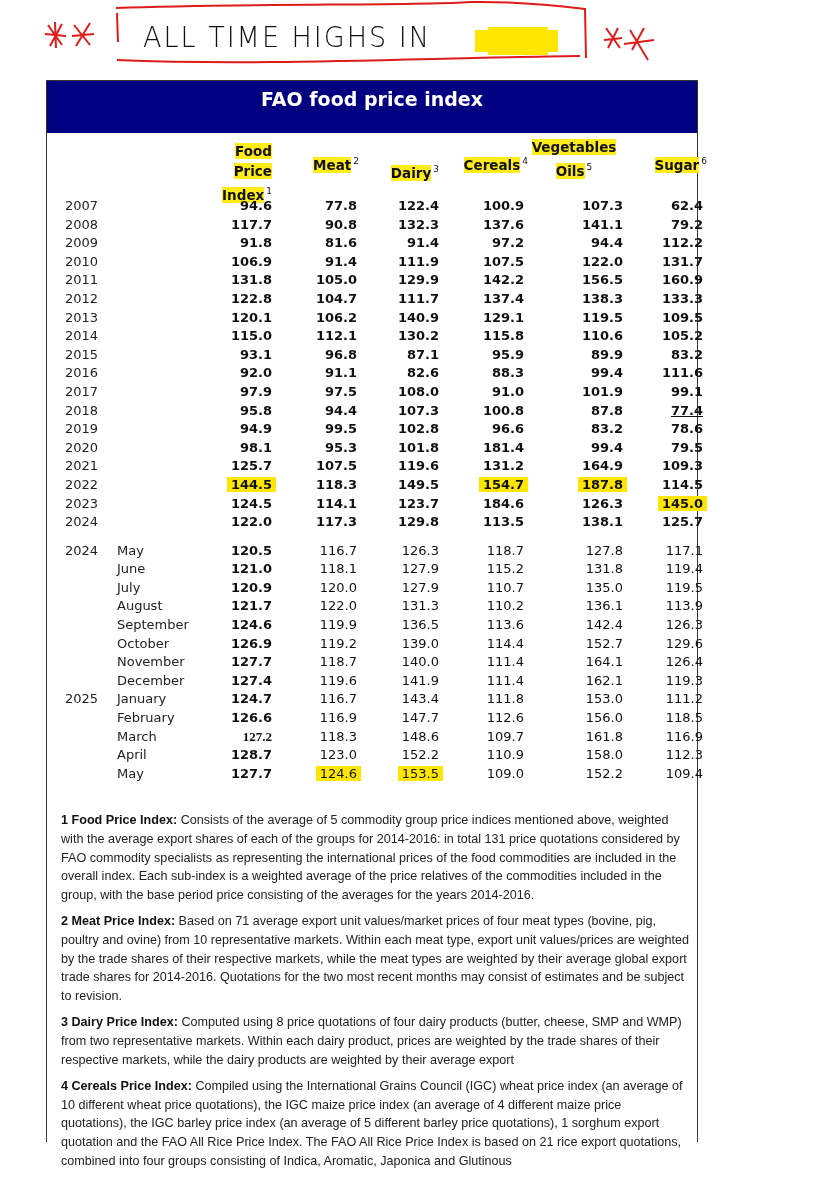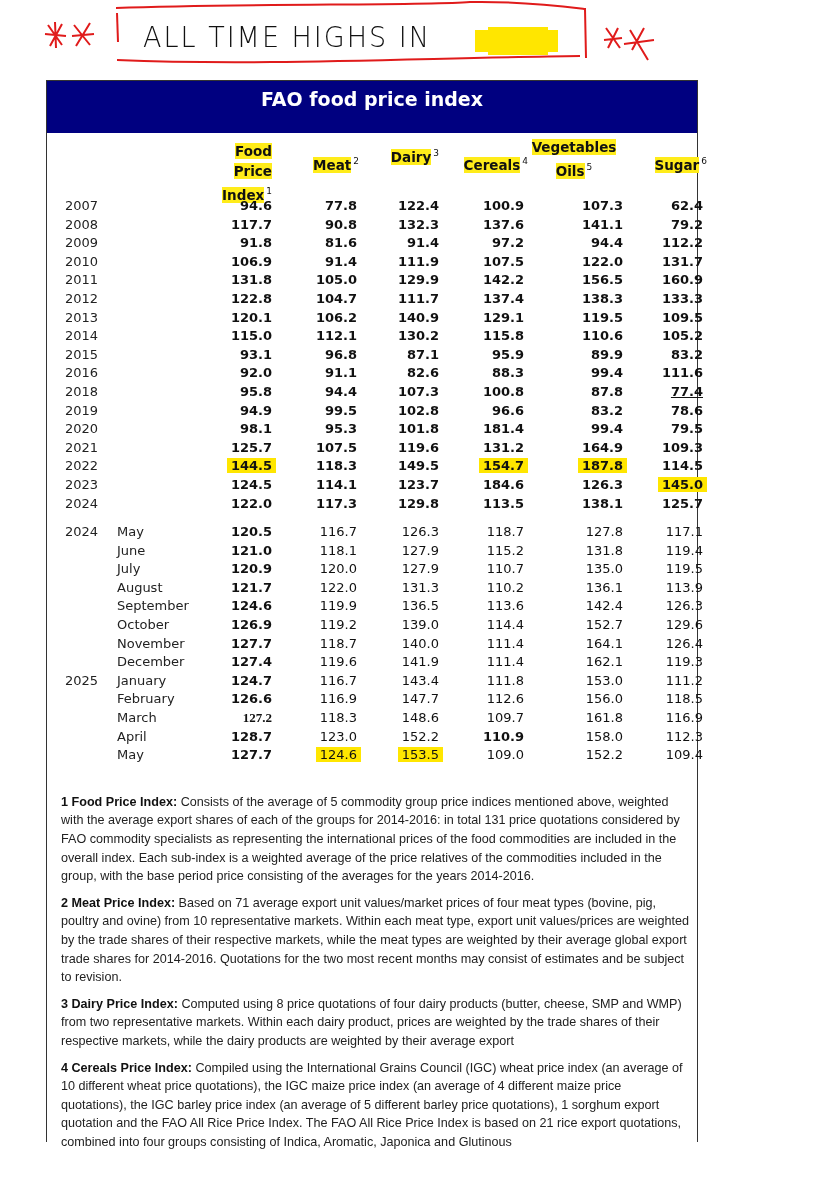--- a/index.html
+++ b/index.html
@@ -59,21 +59,21 @@
   <div class="redact" style="left:475px; top:30px; width:83px; height:22px;"></div>
   <div class="redact" style="left:488px; top:27px; width:60px; height:28px;"></div>
 </div>
 
 <div class="box">
   <div class="titlebar">FAO food price index</div>
 
   <div class="hdr" id="hdr">
       <div class="hcell" style="left: 150px; width: 75px; top: 8px;"><span class="hl">Food Price</span><br><span class="hl">Index</span><sup>1</sup></div>
       <div class="hcell" style="left: 240px; width: 72px; top: 18px;"><span class="hl">Meat</span><sup>2</sup></div>
-      <div class="hcell" style="left: 326px; width: 66px; top: 10px;"><span class="hl">Dairy</span><sup>3</sup></div>
+      <div class="hcell" style="left: 326px; width: 66px; top: 26px;"><span class="hl">Dairy</span><sup>3</sup></div>
       <div class="hcell" style="left: 405px; width: 76px; top: 18px;"><span class="hl">Cereals</span><sup>4</sup></div>
       <div class="hcell" style="left: 478px; width: 98px; top: 4px; text-align: center;"><span class="hl">Vegetables</span><br><span class="hl">Oils</span><sup>5</sup></div>
       <div class="hcell" style="left: 574px; width: 86px; top: 18px;"><span class="hl">Sugar</span><sup>6</sup></div>
     </div>
 
   <div class="rows" id="annual-rows">
       <div class="row">
         <span class="c-year">2007</span>
         <span class="num c1 bold"><span style="position: static;">94.6</span></span>
         <span class="num c2 bold"><span style="position: static;">77.8</span></span>
@@ -155,20 +155,29 @@
         <span class="num c6 bold"><span style="position: static;">83.2</span></span>
       </div>
       <div class="row">
         <span class="c-year">2016</span>
         <span class="num c1 bold"><span style="position: static;">92.0</span></span>
         <span class="num c2 bold"><span style="position: static;">91.1</span></span>
         <span class="num c3 bold"><span style="position: static;">82.6</span></span>
         <span class="num c4 bold"><span style="position: static;">88.3</span></span>
         <span class="num c5 bold"><span style="position: static;">99.4</span></span>
         <span class="num c6 bold"><span style="position: static;">111.6</span></span>
+      </div>
+      <div class="row">
+        <span class="c-year">2017</span>
+        <span class="num c1 bold"><span style="position: static;">97.9</span></span>
+        <span class="num c2 bold"><span style="position: static;">97.5</span></span>
+        <span class="num c3 bold"><span style="position: static;">108.0</span></span>
+        <span class="num c4 bold"><span style="position: static;">91.0</span></span>
+        <span class="num c5 bold"><span style="position: static;">101.9</span></span>
+        <span class="num c6 bold"><span style="position: static;">99.1</span></span>
       </div>
       <div class="row">
         <span class="c-year">2018</span>
         <span class="num c1 bold"><span style="position: static;">95.8</span></span>
         <span class="num c2 bold"><span style="position: static;">94.4</span></span>
         <span class="num c3 bold"><span style="position: static;">107.3</span></span>
         <span class="num c4 bold"><span style="position: static;">100.8</span></span>
         <span class="num c5 bold"><span style="position: static;">87.8</span></span>
         <span class="num c6 bold"><span style="position: static; text-decoration: underline;">77.4</span></span>
       </div>
@@ -338,21 +347,21 @@
         <span class="num c4"><span style="position: static;">109.7</span></span>
         <span class="num c5"><span style="position: static;">161.8</span></span>
         <span class="num c6"><span style="position: static;">116.9</span></span>
       </div>
       <div class="row">
         <span class="c-year"></span>
         <span class="c-month">April</span>
         <span class="num c1 bold"><span style="position: static;">128.7</span></span>
         <span class="num c2"><span style="position: static;">123.0</span></span>
         <span class="num c3"><span style="position: static;">152.2</span></span>
-        <span class="num c4"><span style="position: static; font-weight: bold;">110.9</span></span>
+        <span class="num c4"><span style="position: static;">110.9</span></span>
         <span class="num c5"><span style="position: static;">158.0</span></span>
         <span class="num c6"><span style="position: static;">112.3</span></span>
       </div>
       <div class="row">
         <span class="c-year"></span>
         <span class="c-month">May</span>
         <span class="num c1 bold"><span style="position: static;">127.7</span></span>
         <span class="num c2"><span class="mark" style="position: static;">124.6</span></span>
         <span class="num c3"><span class="mark" style="position: static;">153.5</span></span>
         <span class="num c4"><span style="position: static;">109.0</span></span>

